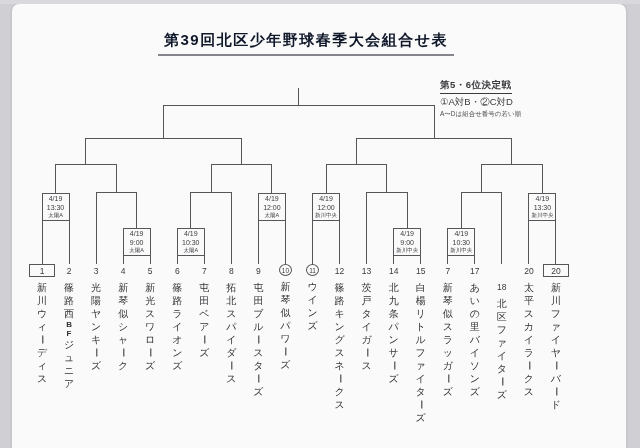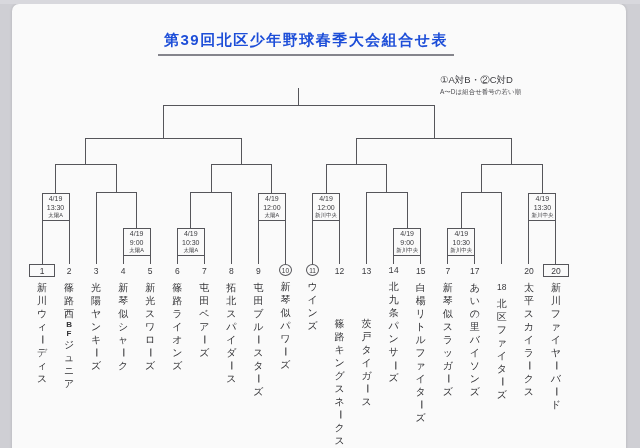--- a/index.html
+++ b/index.html
@@ -4,21 +4,21 @@
 <style>
   * { margin:0; padding:0; box-sizing:border-box; }
   html,body { width:640px; height:448px; }
   body { font-family:"Liberation Sans",sans-serif; background:#cfcfd4; }
   .screen { position:relative; width:640px; height:448px; overflow:hidden; background:#cfcfd4; }
   .topband { position:absolute; left:0; top:0; width:640px; height:4px; background:#d8d8dd; }
   .page { position:absolute; left:12px; top:4px; width:614px; height:446px;
           background:#fafafa; border-radius:7px 7px 0 0; box-shadow:0 0 3px rgba(0,0,0,0.15); }
   .title-wrap { position:absolute; left:0; top:31px; width:612px; text-align:center; z-index:3; }
   .title { display:inline-block; font-size:15px; font-weight:bold; letter-spacing:1.5px;
-           color:#1d4ed8; border-bottom:2.5px solid #85858c; padding:0 6px 4px 6px; }
+           color:#0f172a; border-bottom:2.5px solid #85858c; padding:0 6px 4px 6px; }
   .note { position:absolute; left:440px; top:74px; z-index:3; color:#3a3a3e; }
   .note-h { font-size:9.5px; font-weight:bold; border-bottom:1px solid #3a3a3e;
             display:inline-block; padding-bottom:1px; margin-bottom:2px; letter-spacing:0.5px; }
   .note-l1 { font-size:9.5px; margin-bottom:1px; }
   .note-l2 { font-size:6.5px; color:#4a4a4e; }
   .lines { position:absolute; left:0; top:0; z-index:1; }
   .mbox { position:absolute; width:28px; height:28px; border:1px solid #55555a; background:#fafafa;
           display:flex; flex-direction:column; align-items:center; justify-content:center;
           z-index:2; color:#3a3a3e; }
   .mdate  { font-size:7px; line-height:8.5px; white-space:nowrap; }
@@ -39,20 +39,23 @@
 
 <div class="screen">
   <div class="page"></div>
   <div class="topband"></div>
 
   <div class="title-wrap">
     <span class="title">第39回北区少年野球春季大会組合せ表</span>
   </div>
 
   <div class="note">
+    <div>
+      <span class="note-h">第5・6位決定戦</span>
+    </div>
     <div class="note-l1">①A対B・②C対D</div>
     <div class="note-l2">A〜Dは組合せ番号の若い順</div>
   </div>
 
   <svg class="lines" id="bracket-svg" width="640" height="448" viewBox="0 0 640 448" shape-rendering="crispEdges">
       <line x1="42" y1="264" x2="42" y2="221" stroke="#55555a" stroke-width="1"></line>
       <line x1="69.05" y1="264" x2="69.05" y2="221" stroke="#55555a" stroke-width="1"></line>
       <line x1="96.1" y1="264" x2="96.1" y2="192" stroke="#55555a" stroke-width="1"></line>
       <line x1="123.15" y1="264" x2="123.15" y2="256" stroke="#55555a" stroke-width="1"></line>
       <line x1="150.2" y1="264" x2="150.2" y2="256" stroke="#55555a" stroke-width="1"></line>
@@ -273,48 +276,48 @@
       </div>
       <div class="team" style="left: 298.5px; top: 264px;">
         <div class="tnum circle">11</div>
         <div class="tname">
           <div class="vchar">ウ</div>
           <div class="vchar">イ</div>
           <div class="vchar">ン</div>
           <div class="vchar">ズ</div>
         </div>
       </div>
-      <div class="team" style="left: 325.55px; top: 264px; gap: 36px;">
+      <div class="team" style="left: 325.55px; top: 264px;">
         <div class="tnum">12</div>
         <div class="tname">
           <div class="vchar">篠</div>
           <div class="vchar">路</div>
           <div class="vchar">キ</div>
           <div class="vchar">ン</div>
           <div class="vchar">グ</div>
           <div class="vchar">ス</div>
           <div class="vchar">ネ</div>
           <div class="vchar rot">ー</div>
           <div class="vchar">ク</div>
           <div class="vchar">ス</div>
         </div>
       </div>
-      <div class="team" style="left: 352.6px; top: 264px; gap: 36px;">
+      <div class="team" style="left: 352.6px; top: 264px;">
         <div class="tnum">13</div>
         <div class="tname">
           <div class="vchar">茨</div>
           <div class="vchar">戸</div>
           <div class="vchar">タ</div>
           <div class="vchar">イ</div>
           <div class="vchar">ガ</div>
           <div class="vchar rot">ー</div>
           <div class="vchar">ス</div>
         </div>
       </div>
-      <div class="team" style="left: 379.65px; top: 264px; font-family: Liberation Mono, monospace;">
+      <div class="team" style="left: 379.65px; top: 264px;">
         <div class="tnum">14</div>
         <div class="tname">
           <div class="vchar">北</div>
           <div class="vchar">九</div>
           <div class="vchar">条</div>
           <div class="vchar">パ</div>
           <div class="vchar">ン</div>
           <div class="vchar">サ</div>
           <div class="vchar rot">ー</div>
           <div class="vchar">ズ</div>

